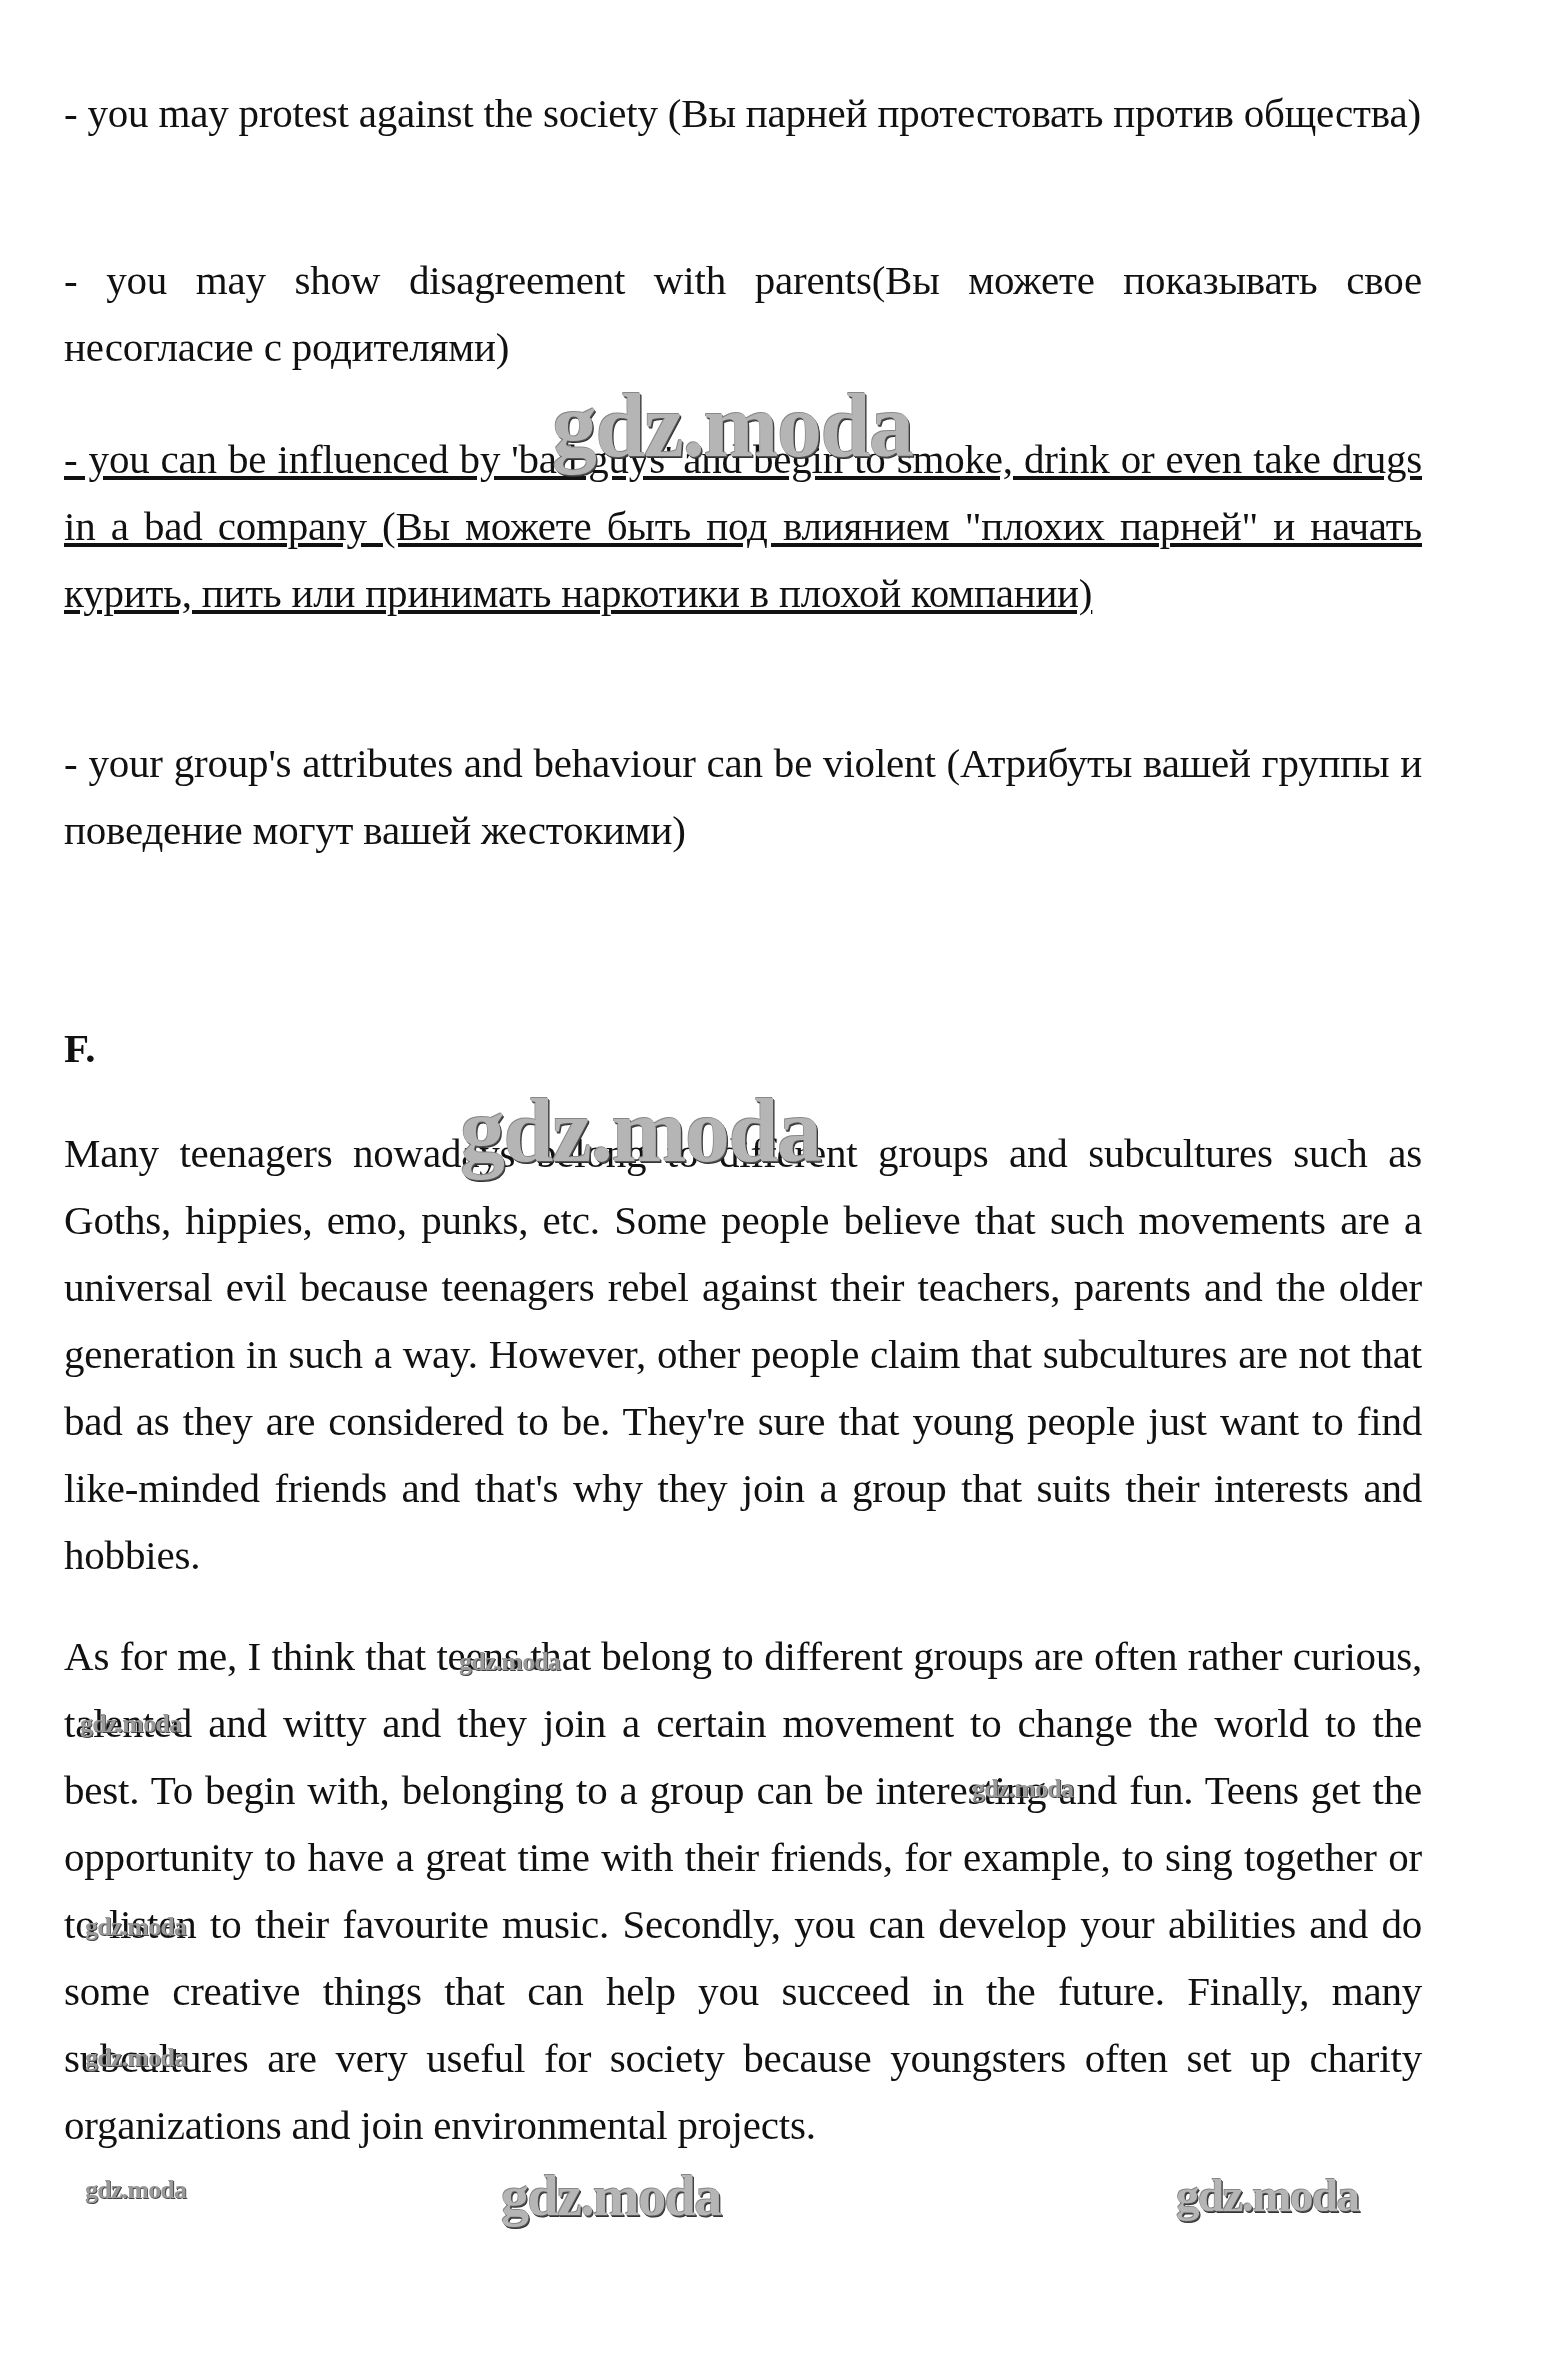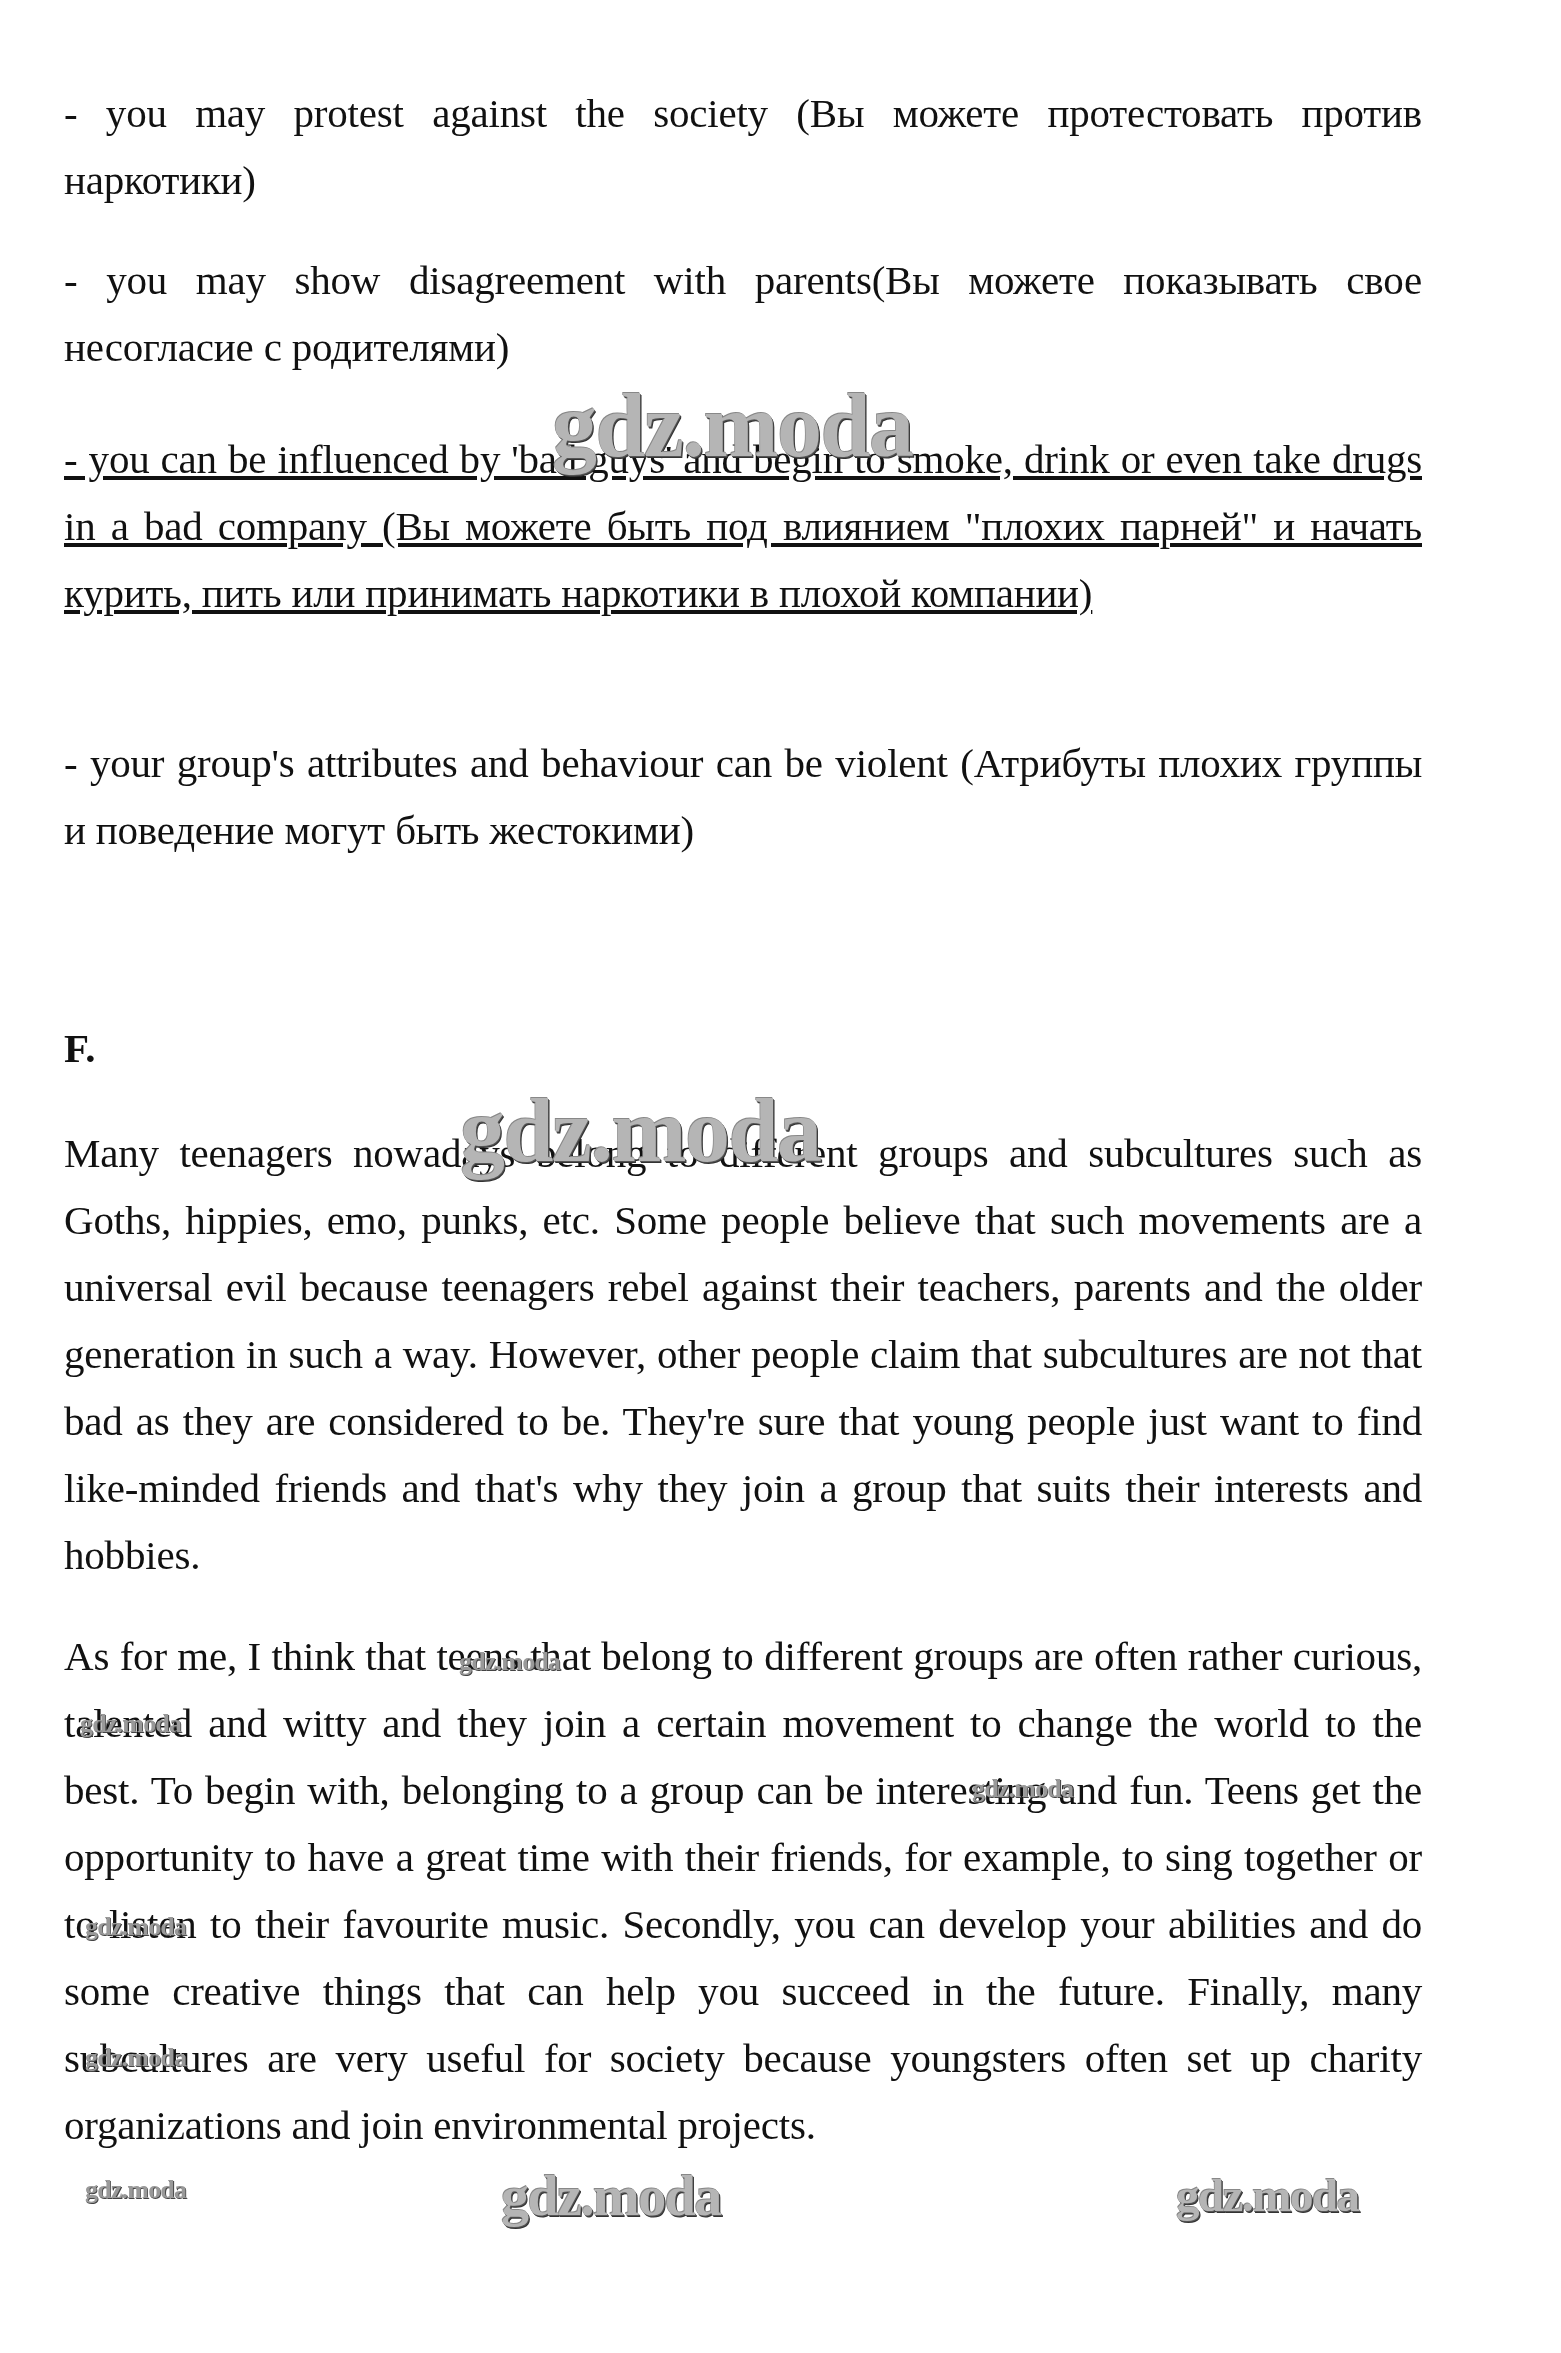--- a/index.html
+++ b/index.html
@@ -12,24 +12,24 @@
   .wm { position:absolute; font-family:"Liberation Serif", serif; font-weight:bold;
         color:#b5b5b5; letter-spacing:-1.5px;
         text-shadow: 0.8px 0.8px 0 #555, -0.8px -0.8px 0 #888, 1.5px 1.5px 0 #333; margin-top: 40px; }
   .wm.big { font-size:90px; }
   .wm.small { font-size:26px; color:#999; text-shadow:0.8px 0.8px 0 #444; letter-spacing:-0.8px; }
 </style>
 </head>
 <body>
 
 <div class="page">
-  <p class="p" style="top:80px;">- you may protest against the society (Вы можете протестовать против наркотики)</p>
+  <p class="p" style="top:80px;">- you may protest against the society (Вы парней протестовать против общества)</p>
   <p class="p" style="top:247px;">- you may show disagreement with parents(Вы можете показывать свое несогласие с родителями)</p>
   <p class="p" style="top:426px;text-decoration:underline;">- you can be influenced by 'bad guys' and begin to smoke, drink or even take drugs in a bad company (Вы можете быть под влиянием "плохих парней" и начать курить, пить или принимать наркотики в плохой компании)</p>
-  <p class="p" style="top:730px;">- your group's attributes and behaviour can be violent (Атрибуты плохих группы и поведение могут быть жестокими)</p>
+  <p class="p" style="top:730px;">- your group's attributes and behaviour can be violent (Атрибуты вашей группы и поведение могут вашей жестокими)</p>
 
   <div class="heading" style="top:1024px;">F.</div>
 
   <p class="p" style="top:1120px;">Many teenagers nowadays belong to different groups and subcultures such as Goths, hippies, emo, punks, etc. Some people believe that such movements are a universal evil because teenagers rebel against their teachers, parents and the older generation in such a way. However, other people claim that subcultures are not that bad as they are considered to be. They're sure that young people just want to find like-minded friends and that's why they join a group that suits their interests and hobbies.</p>
   <p class="p" style="top:1623px;">As for me, I think that teens that belong to different groups are often rather curious, talented and witty and they join a certain movement to change the world to the best. To begin with, belonging to a group can be interesting and fun. Teens get the opportunity to have a great time with their friends, for example, to sing together or to listen to their favourite music. Secondly, you can develop your abilities and do some creative things that can help you succeed in the future. Finally, many subcultures are very useful for society because youngsters often set up charity organizations and join environmental projects.</p>
 </div>
 
 <div class="wm big" style="left:552px; top:334px;">gdz.moda</div>
 <div class="wm big" style="left:460px; top:1039px;">gdz.moda</div>
 <div class="wm small" style="left:459px; top:1607px;">gdz.moda</div>

